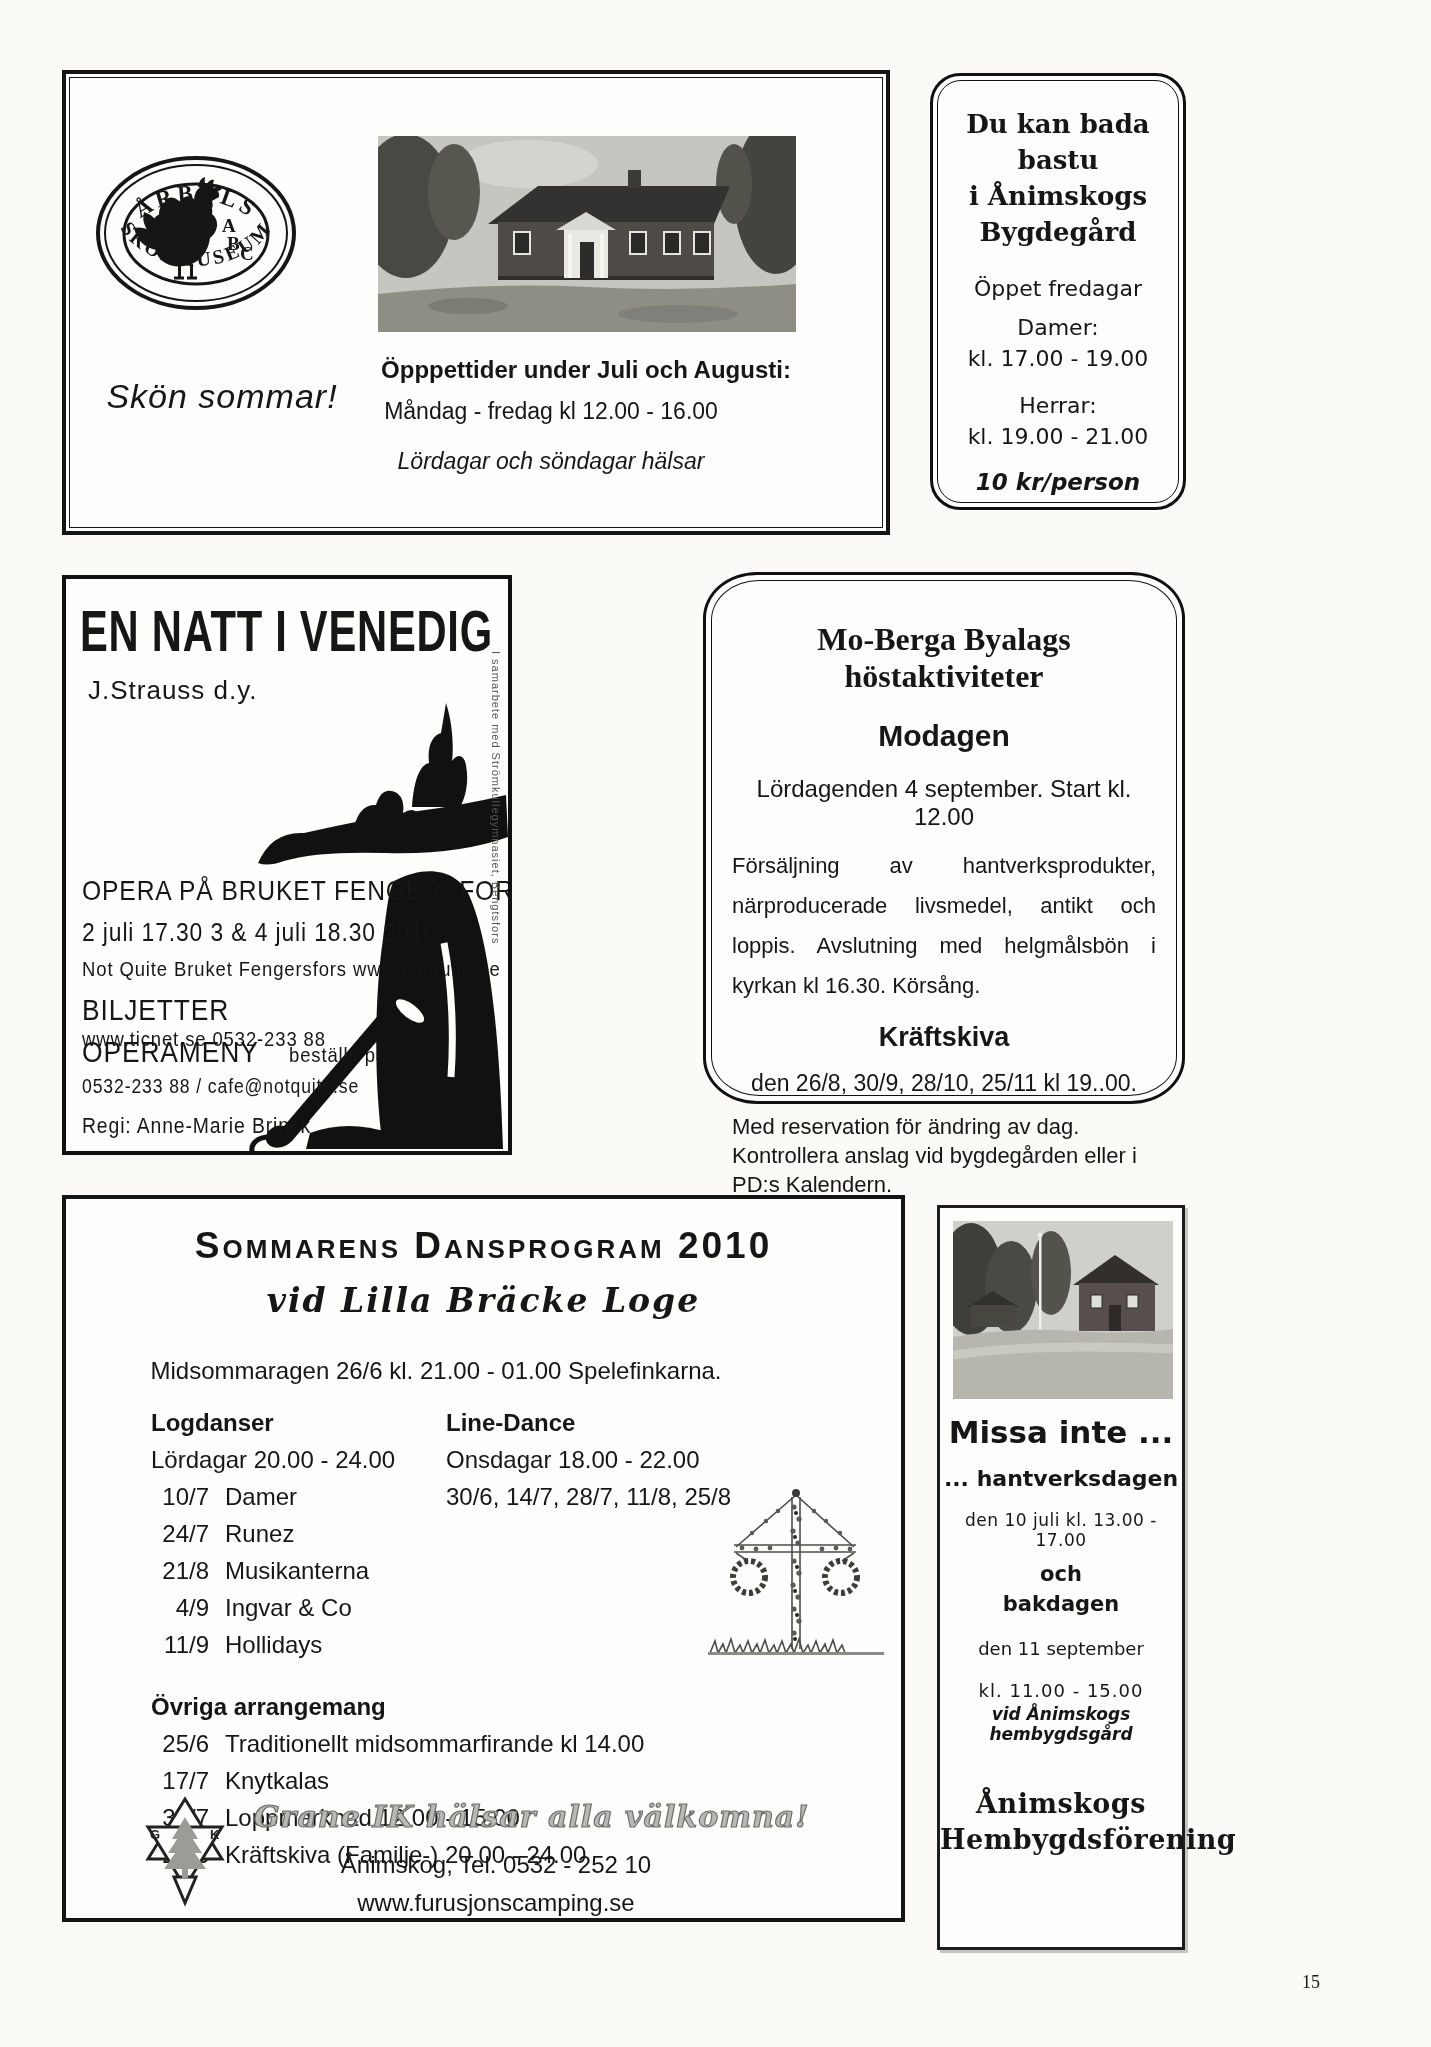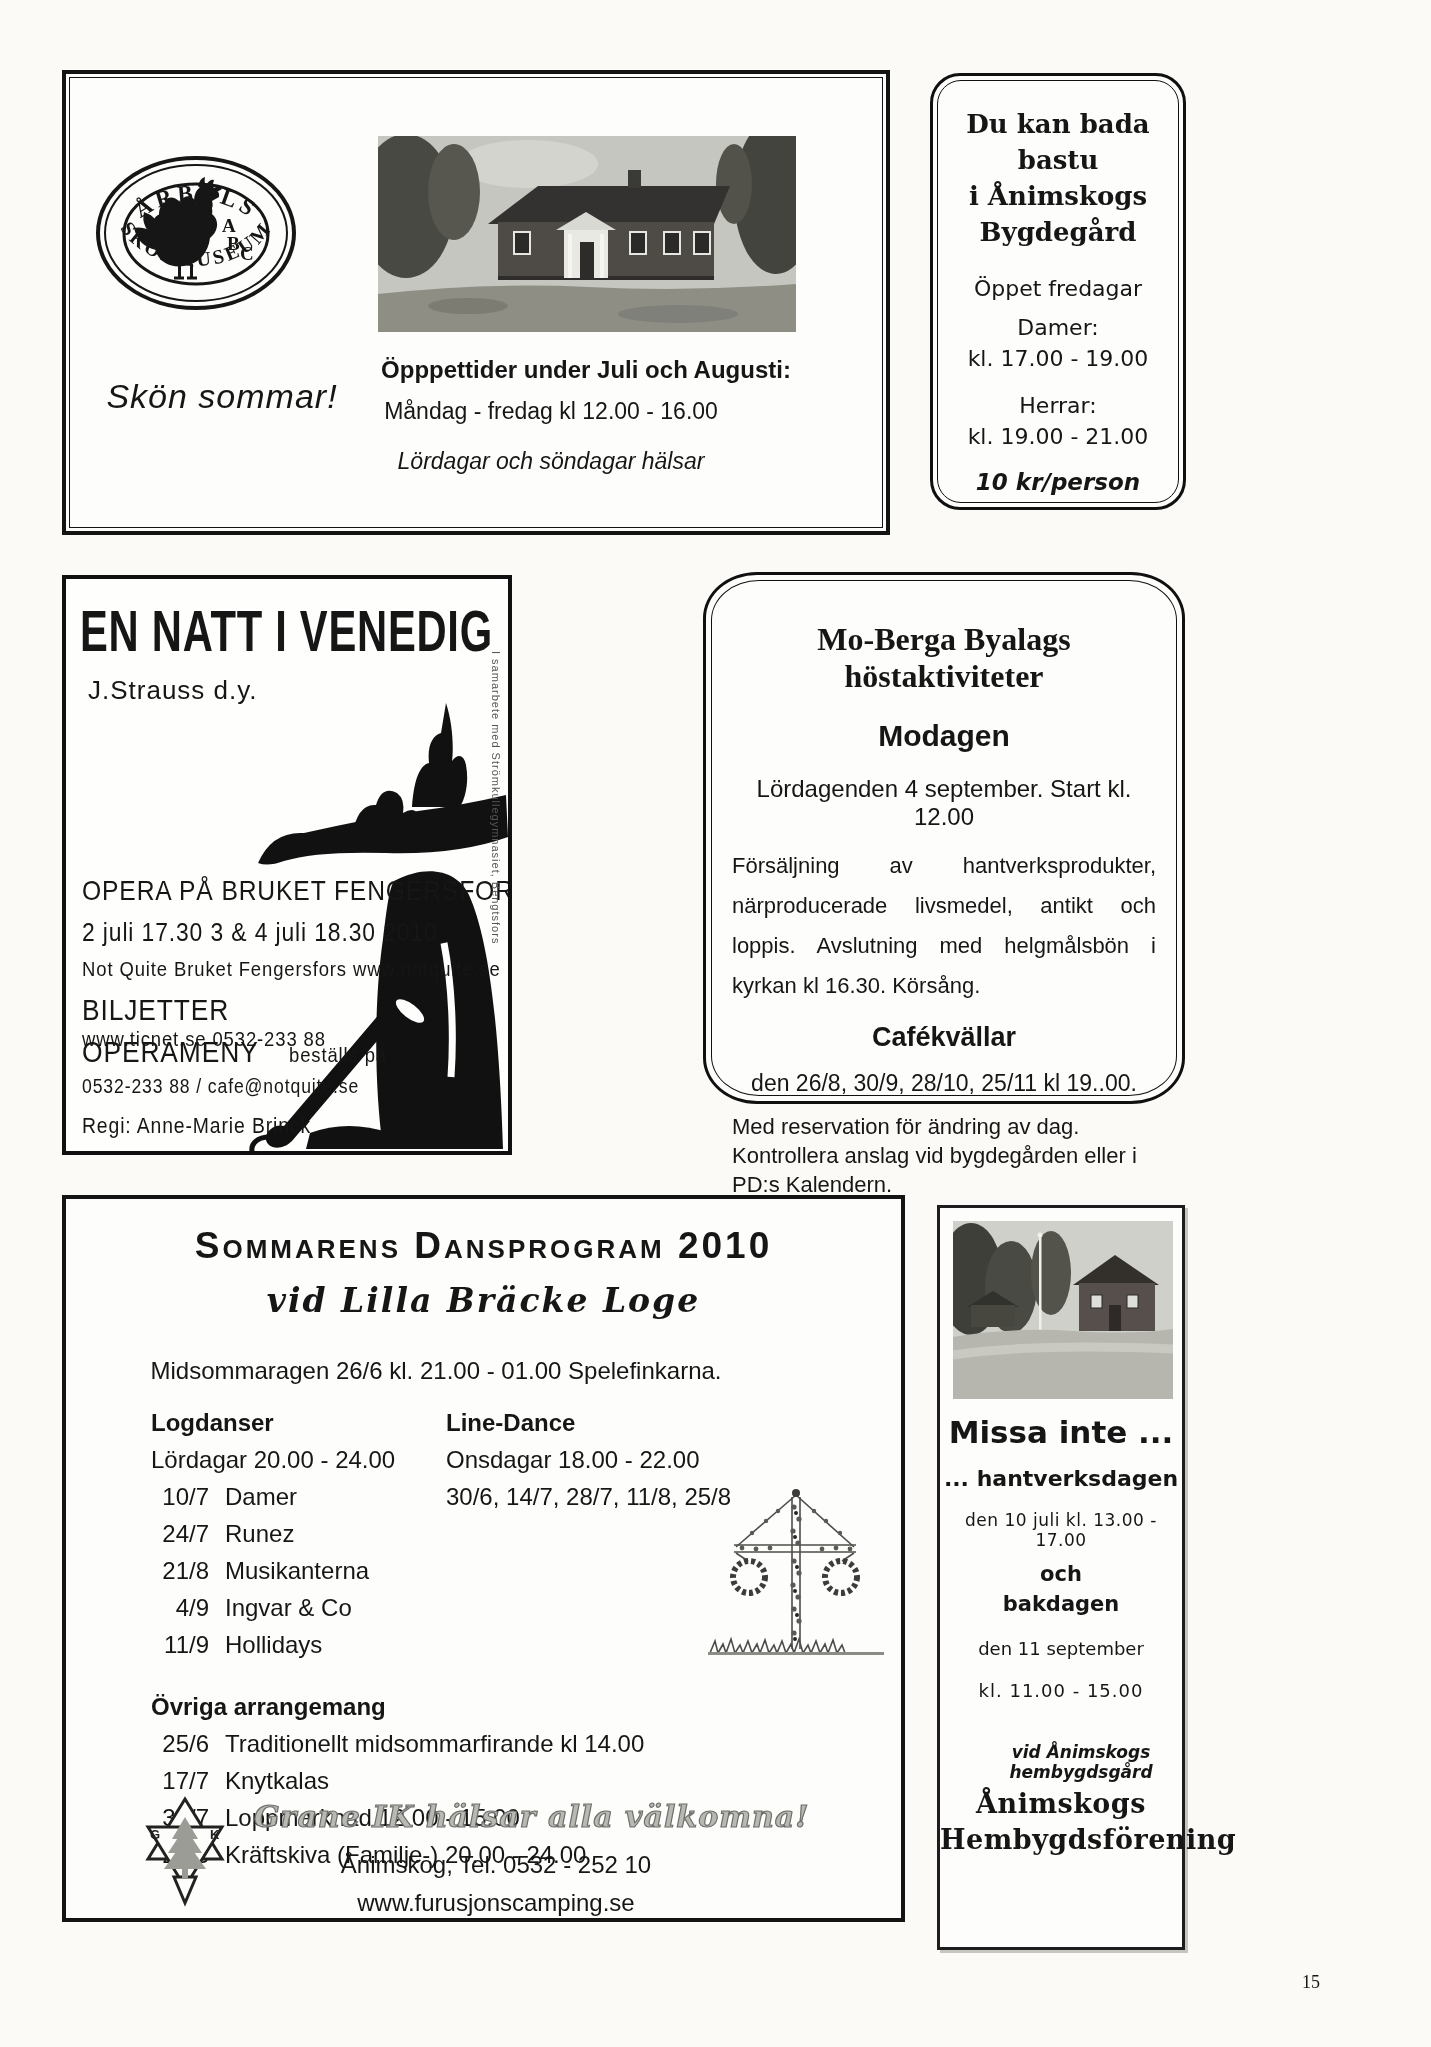--- a/index.html
+++ b/index.html
@@ -83,21 +83,21 @@
   
   #missa-box{left:937px;top:1205px;width:248px;height:745px;border:3px solid #1d1d1d;background:#fdfdfb;
     box-shadow:3px 3px 0 #c6c6c0;font-family:"DejaVu Sans", sans-serif;}
   .missa-title{left:0;top:206px;width:100%;font-weight:700;font-size:31px;}
   .missa-l1{left:0;top:258px;width:100%;font-weight:700;font-size:22px;}
   .missa-l2{left:0;top:302px;width:100%;font-size:17px;letter-spacing:.5px;}
   .missa-l3{left:0;top:354px;width:100%;font-weight:700;font-size:21px;}
   .missa-l4{left:0;top:384px;width:100%;font-weight:700;font-size:21px;}
   .missa-l5{left:0;top:430px;width:100%;font-size:18px;}
   .missa-l6{left:0;top:472px;width:100%;font-size:18px;letter-spacing:1px;}
-  .missa-l7{left:0;top:534px;width:100%;font-weight:700;font-style:italic;font-size:17px;padding-left:20px;}
+  .missa-l7{left:0;top:496px;width:100%;font-weight:700;font-style:italic;font-size:17px;}
   .fraktur{font-family:"DejaVu Serif", serif;font-weight:700;letter-spacing:.5px;}
   .missa-o1{left:0;top:580px;width:100%;font-size:27px;}
   .missa-o2{left:0;top:616px;width:100%;font-size:27px;}
 
   .page-num{position:absolute;left:1280px;top:1972px;width:40px;text-align:right;
     font-family:"Liberation Serif", serif;font-size:18px;}
 </style>
 </head>
 <body>
 
@@ -218,21 +218,21 @@
   <div class="abs poster-contact"><span class="deco">0532-233 88 / cafe@notquite.se</span></div>
   <div class="abs poster-director"><span class="deco">Regi: Anne-Marie Brinck</span></div>
   <div class="abs poster-side">I samarbete med Strömkullegymnasiet, Bengtsfors</div>
 </div>
 
 <div class="box rframe" id="moberga-box">
   <div class="mob-title">Mo-Berga Byalags höstaktiviteter</div>
   <div class="mob-ev1">Modagen</div>
   <div class="mob-date">Lördagenden 4 september. Start kl. 12.00</div>
   <div class="mob-text">Försäljning av hantverksprodukter, närproducerade livsmedel, antikt och loppis. Avslutning med helgmålsbön i kyrkan kl 16.30. Körsång.</div>
-  <div class="mob-ev2">Cafékvällar</div>
+  <div class="mob-ev2">Kräftskiva</div>
   <div class="mob-dates2">den 26/8, 30/9, 28/10, 25/11 kl 19..00.</div>
   <div class="mob-note">Med reservation för ändring av dag. Kontrollera anslag vid bygdegården eller i PD:s Kalendern.</div>
 </div>
 
 <div class="box" id="dance-box">
   <div class="abs ctr dance-title">Sommarens Dansprogram 2010</div>
   <div class="abs ctr dance-sub">vid Lilla Bräcke Loge</div>
   <div class="abs dance-mid">Midsommaragen 26/6 kl. 21.00 - 01.00  Spelefinkarna.</div>
 
   <div class="abs dance-col-left">

